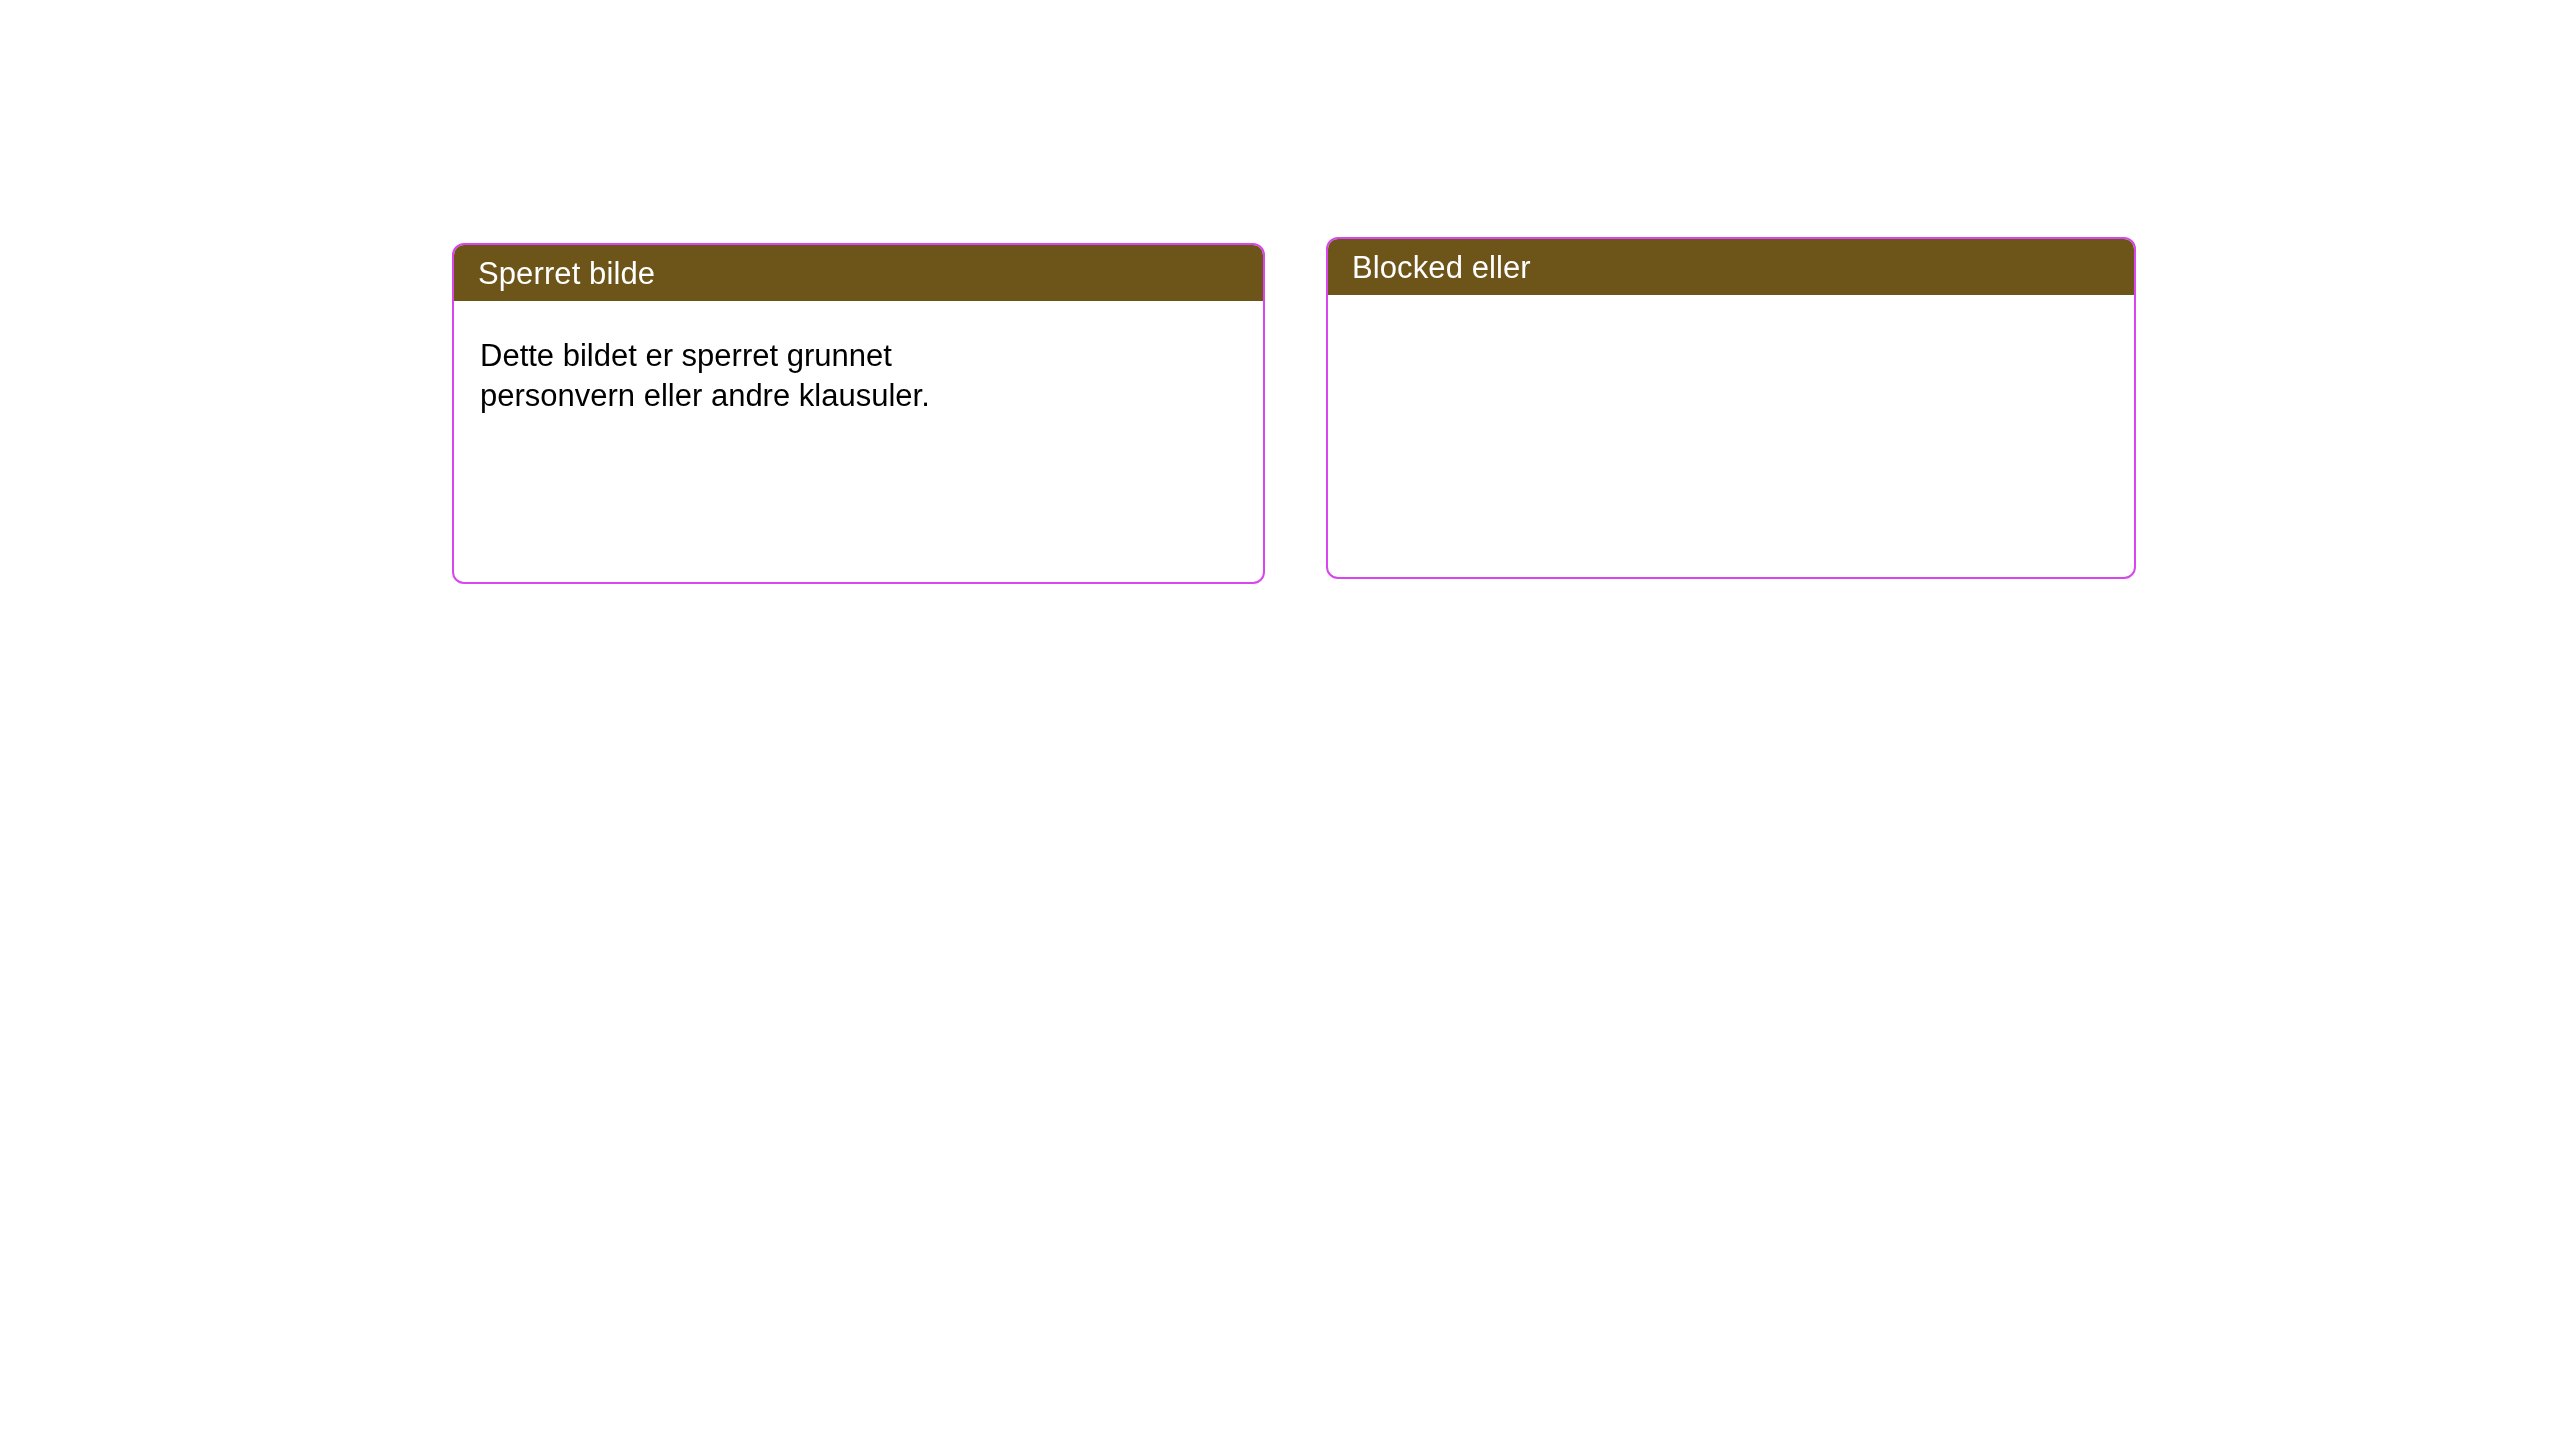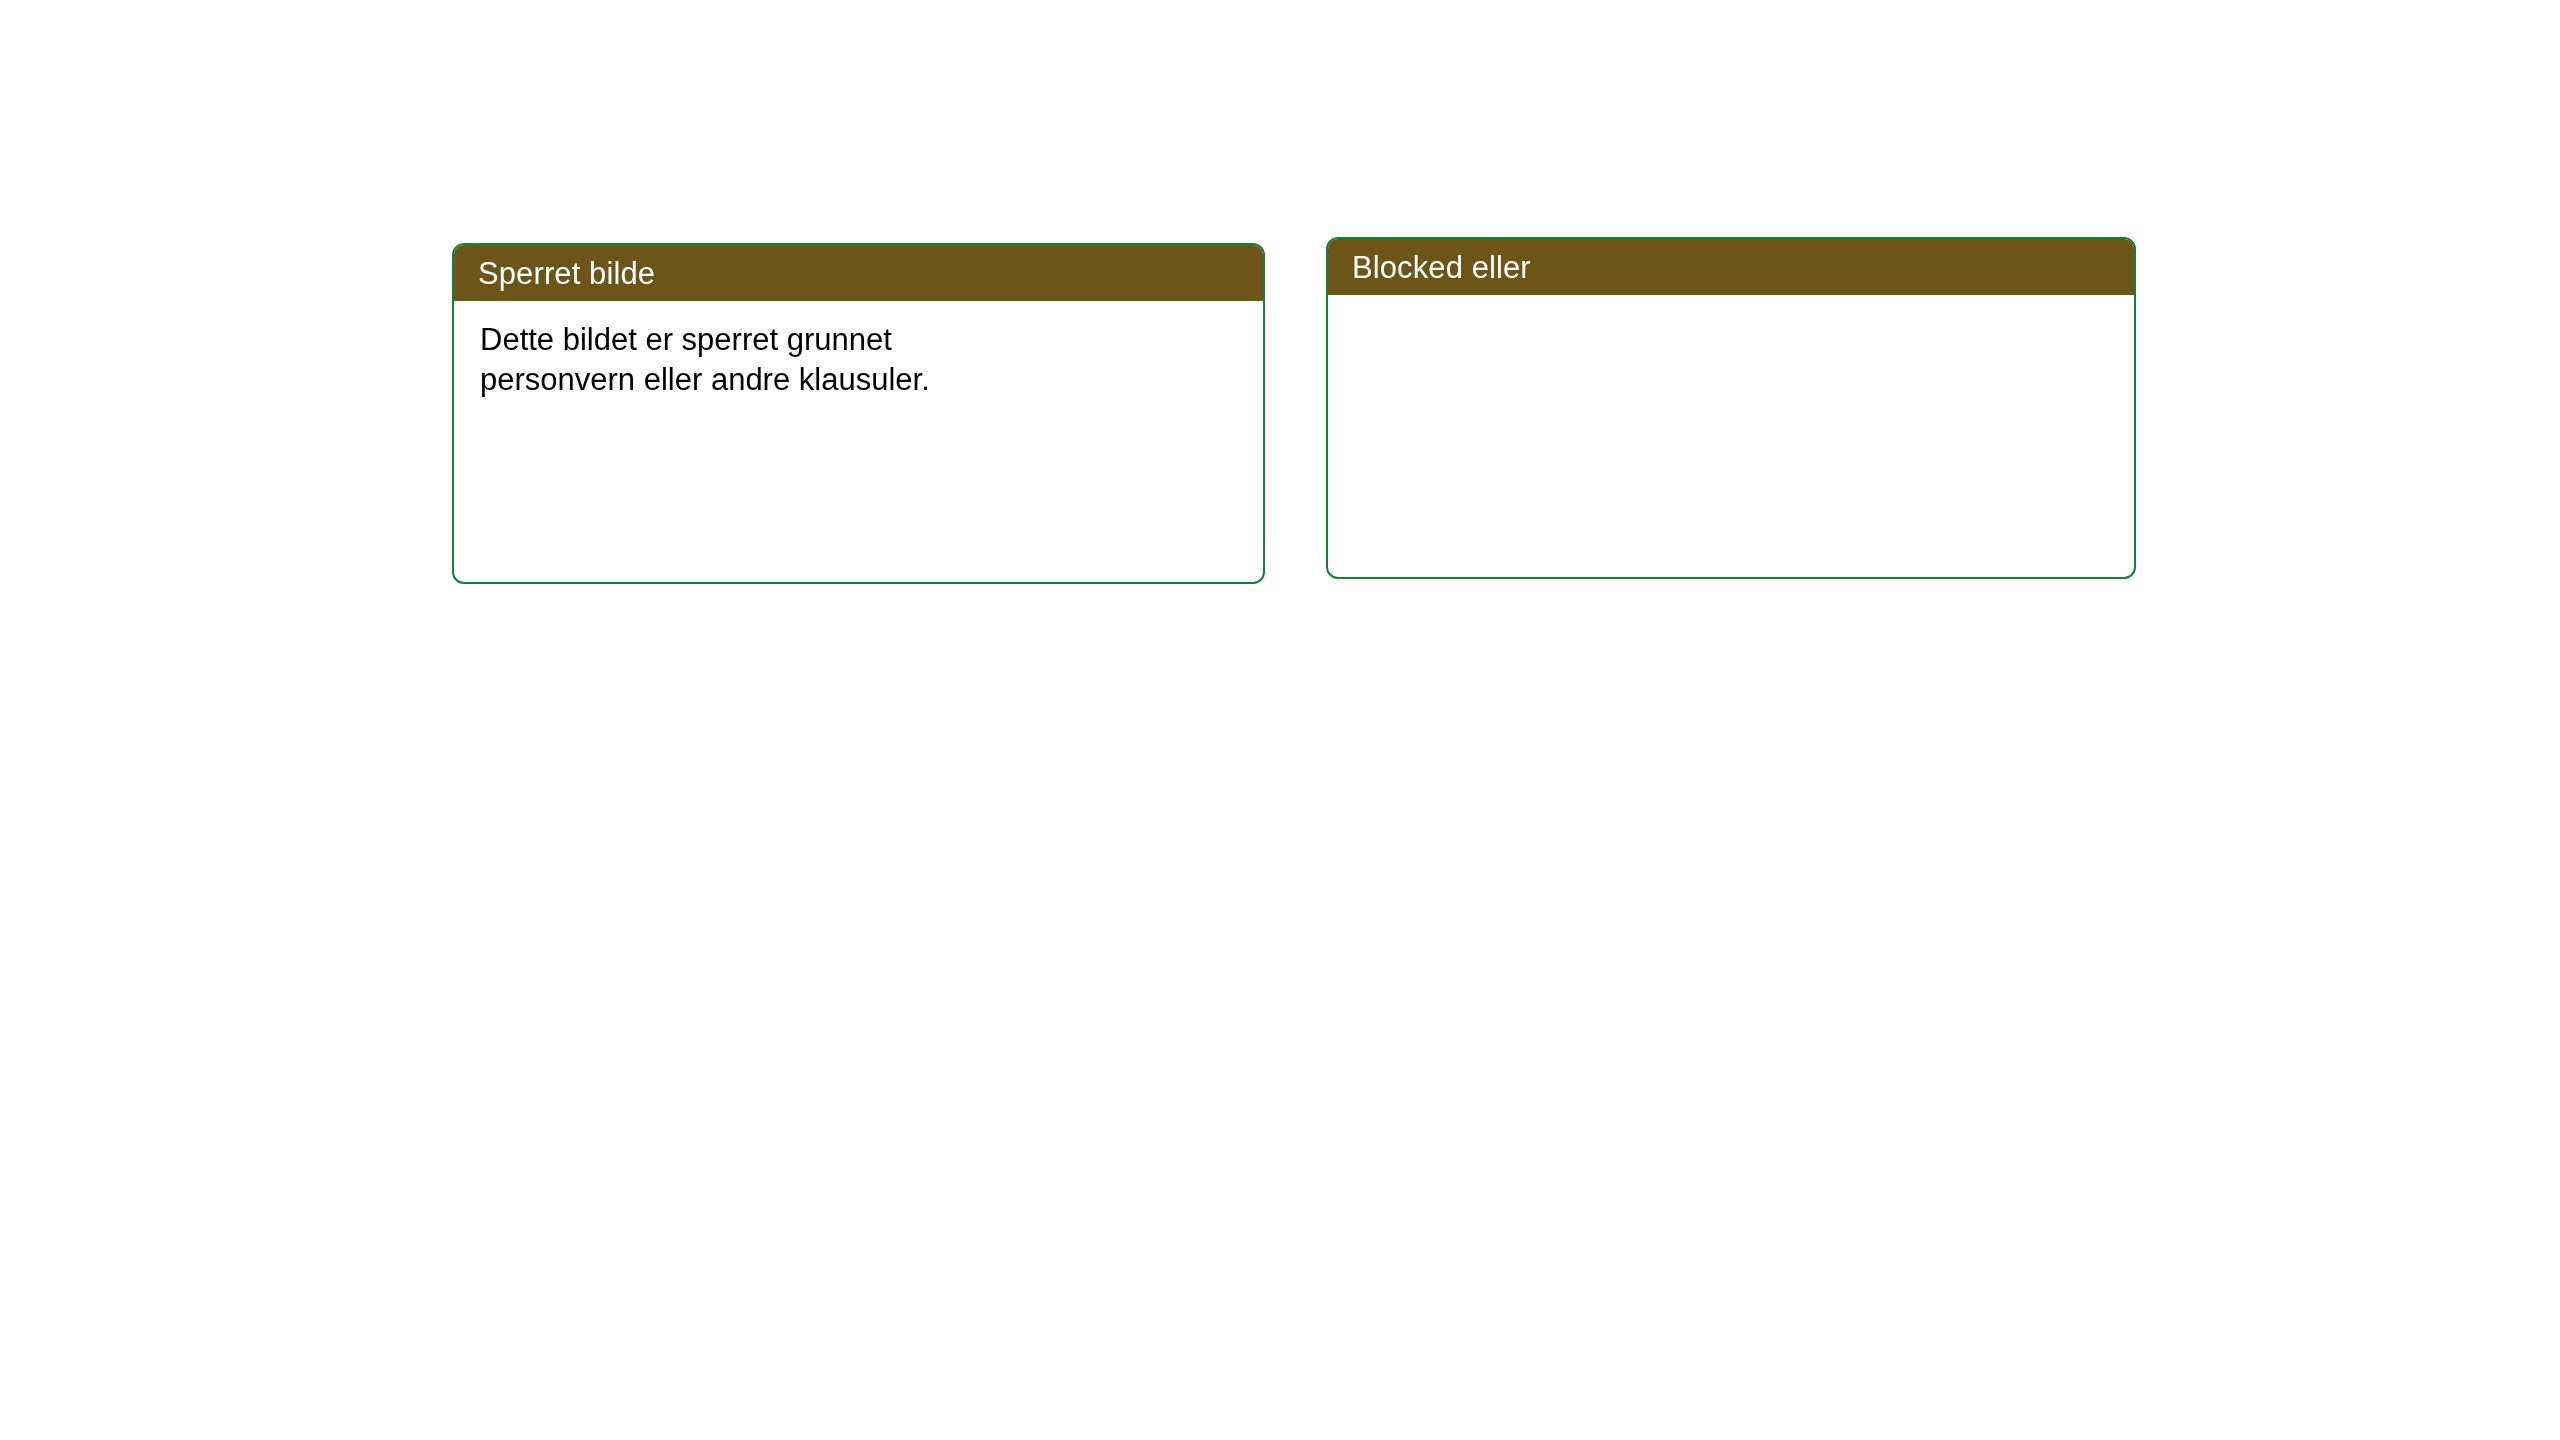--- a/index.html
+++ b/index.html
@@ -17,21 +17,21 @@
   .stage {
     position: relative;
     width: 2560px;
     height: 1440px;
     background: #ffffff;
   }
   .notice-card {
     position: absolute;
     box-sizing: border-box;
     background: #ffffff;
-    border: 2px solid #15803d;
+    border: 2px solid #d946ef;
     border-radius: 12px;
     overflow: hidden;
   }
   .notice-card.card-no {
     left: 452px;
     top: 243px;
     width: 813px;
     height: 341px;
   }
   .notice-card.card-en {
@@ -48,21 +48,21 @@
     display: flex;
     align-items: center;
     padding: 0 0 0 24px;
     font-size: 31px;
     line-height: 1;
     letter-spacing: 0.1px;
     font-weight: 400;
   }
   .card-body {
     box-sizing: border-box;
-    padding: 19px 26px 0 26px;
+    padding: 35px 26px 0 26px;
     color: #000000;
     font-size: 31px;
     line-height: 1.28;
     font-weight: 400;
     white-space: pre-line;
   }
 </style>
 </head>
 <body>
 

